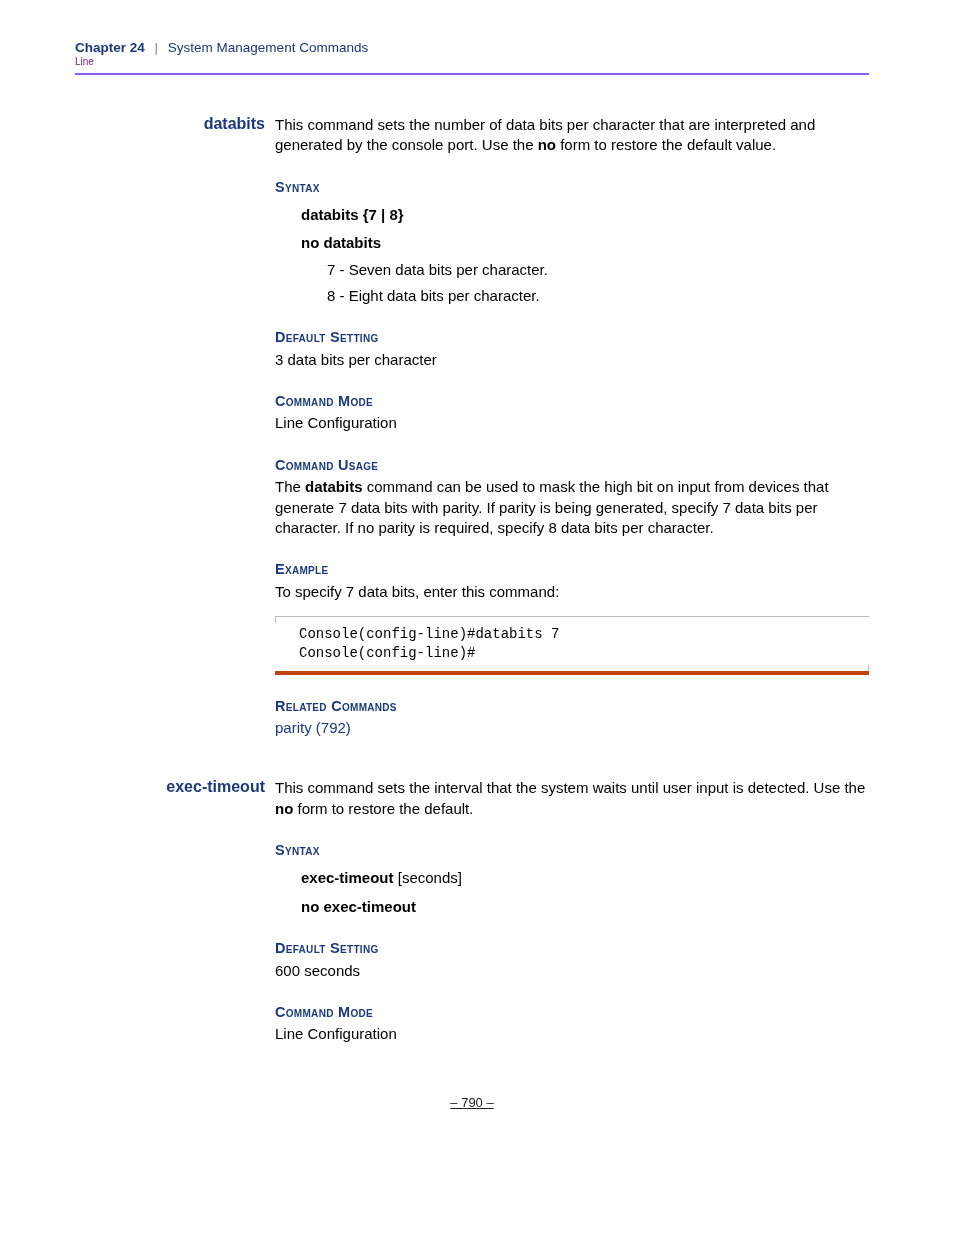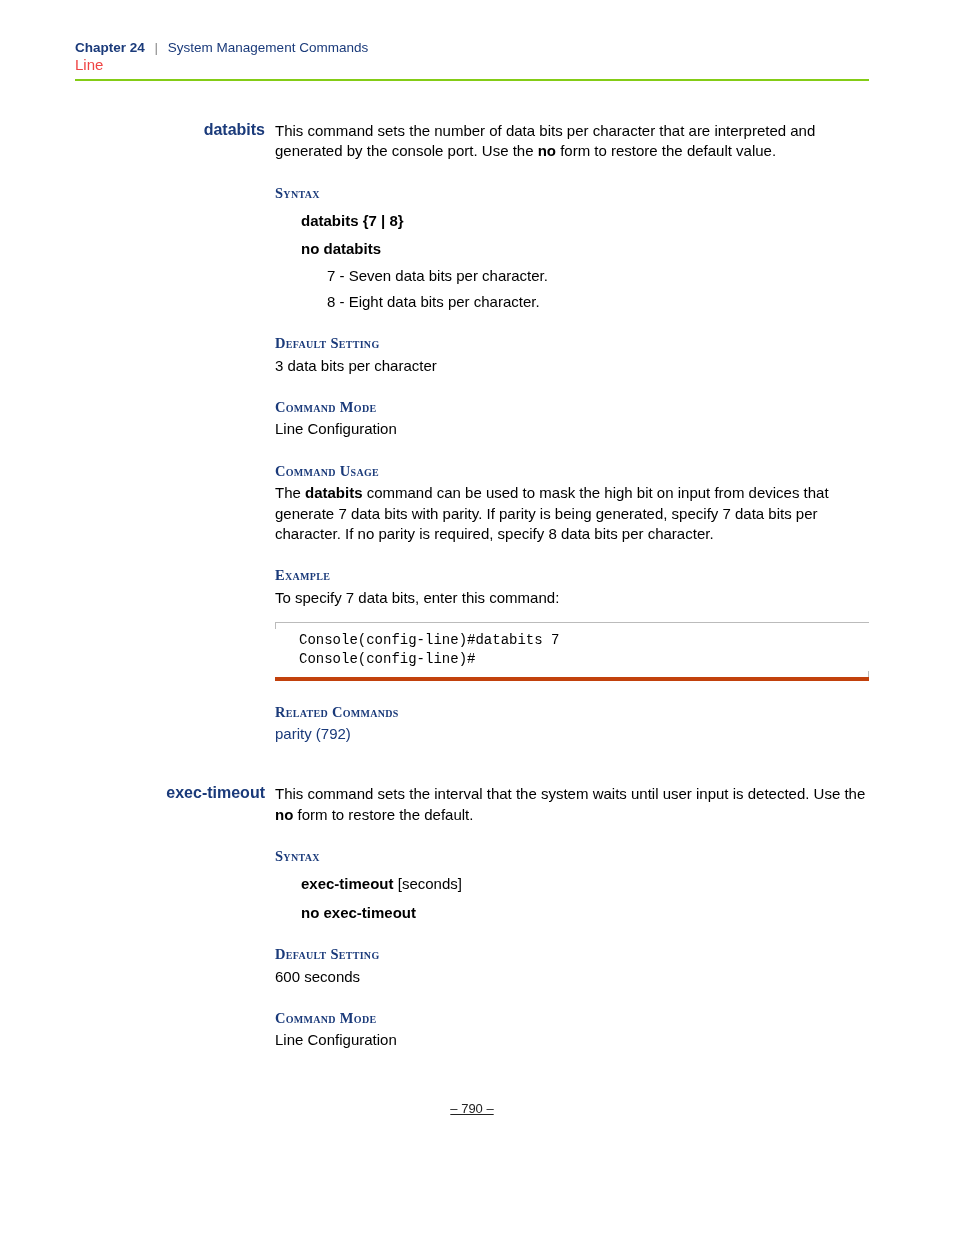--- a/index.html
+++ b/index.html
@@ -9,33 +9,33 @@
     font-size: 15px;
     color: #000;
     background: #fff;
     width: 954px;
   }
   .page {
     padding: 40px 85px 30px 75px;
     box-sizing: border-box;
   }
   .header {
-    border-bottom: 2px solid #84cc16;
+    border-bottom: 2px solid #8b5cf6;
     padding-bottom: 6px;
     margin-bottom: 40px;
   }
   .chapter-line {
     font-size: 13.5px;
     color: #1a3a7a;
   }
   .chapter-strong { font-weight: bold; }
   .sep { color: #888; padding: 0 6px; }
   .subheader {
-    font-size: 15px;
-    color: #ef4444;
+    font-size: 10px;
+    color: #701a75;
     margin-top: 1px;
   }
   .entry {
     display: flex;
     align-items: flex-start;
     margin-bottom: 6px;
   }
   .side-label {
     width: 200px;
     flex: 0 0 200px;
@@ -55,21 +55,20 @@
     line-height: 1.35;
   }
   .heading {
     color: #1a3a7a;
     font-weight: bold;
     font-variant: small-caps;
     font-size: 14.5px;
     margin-top: 22px;
     margin-bottom: 2px;
     letter-spacing: 0.3px;
-    font-family: Liberation Serif, serif;
   }
   .syntax-line {
     margin-left: 26px;
     margin-top: 8px;
     margin-bottom: 6px;
   }
   .syn-bold { font-weight: bold; }
   .param-line {
     margin-left: 52px;
     margin-top: 6px;

